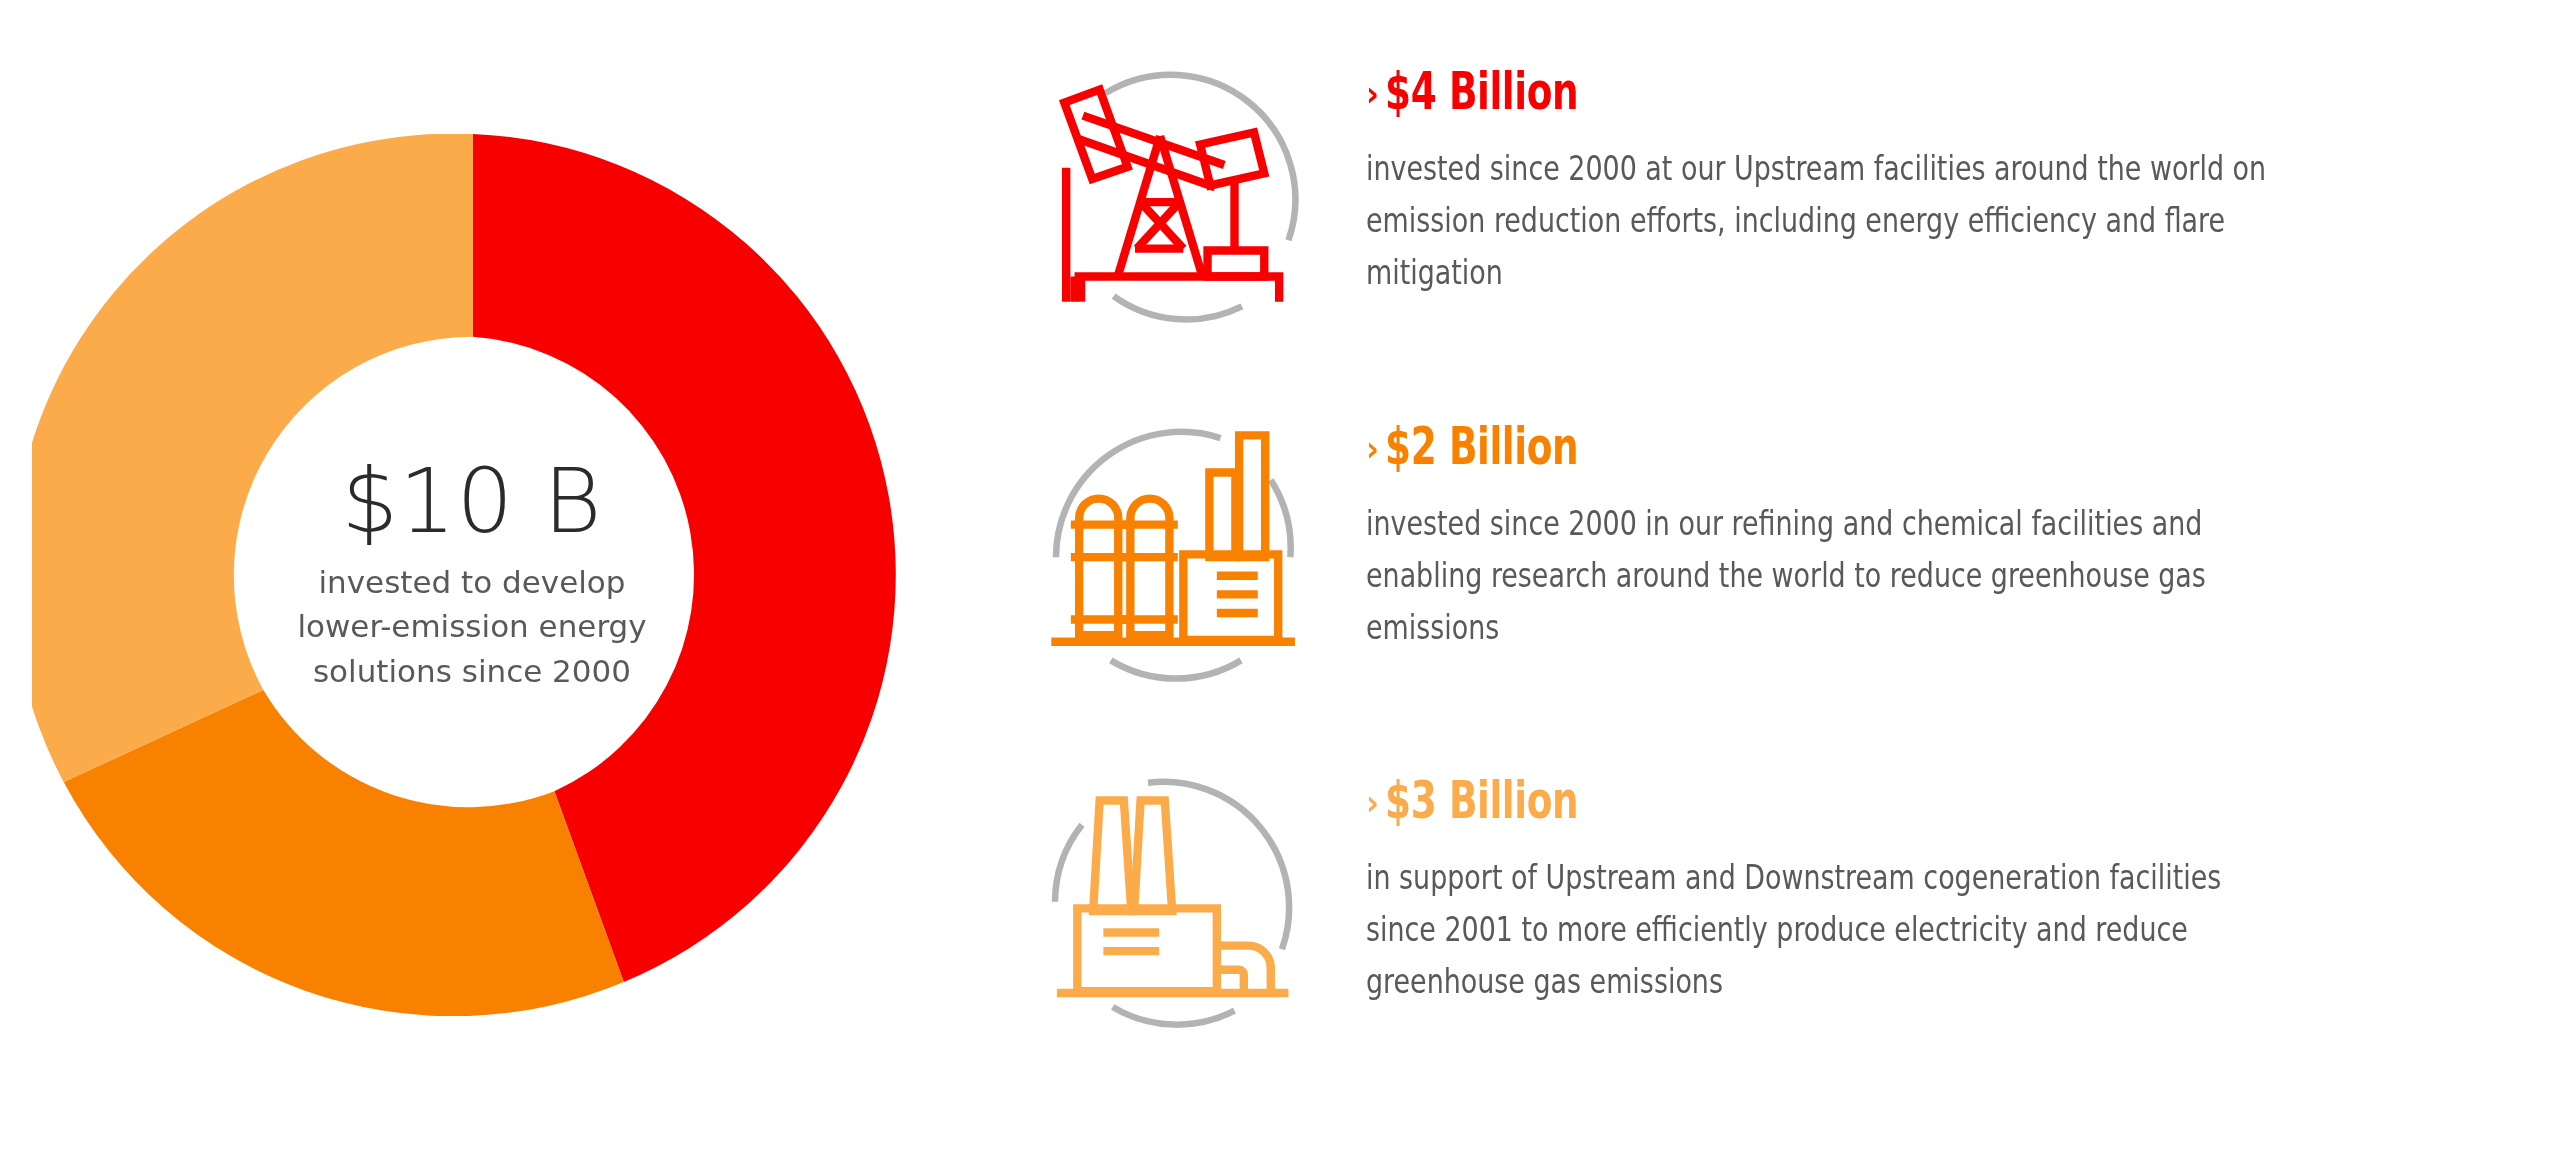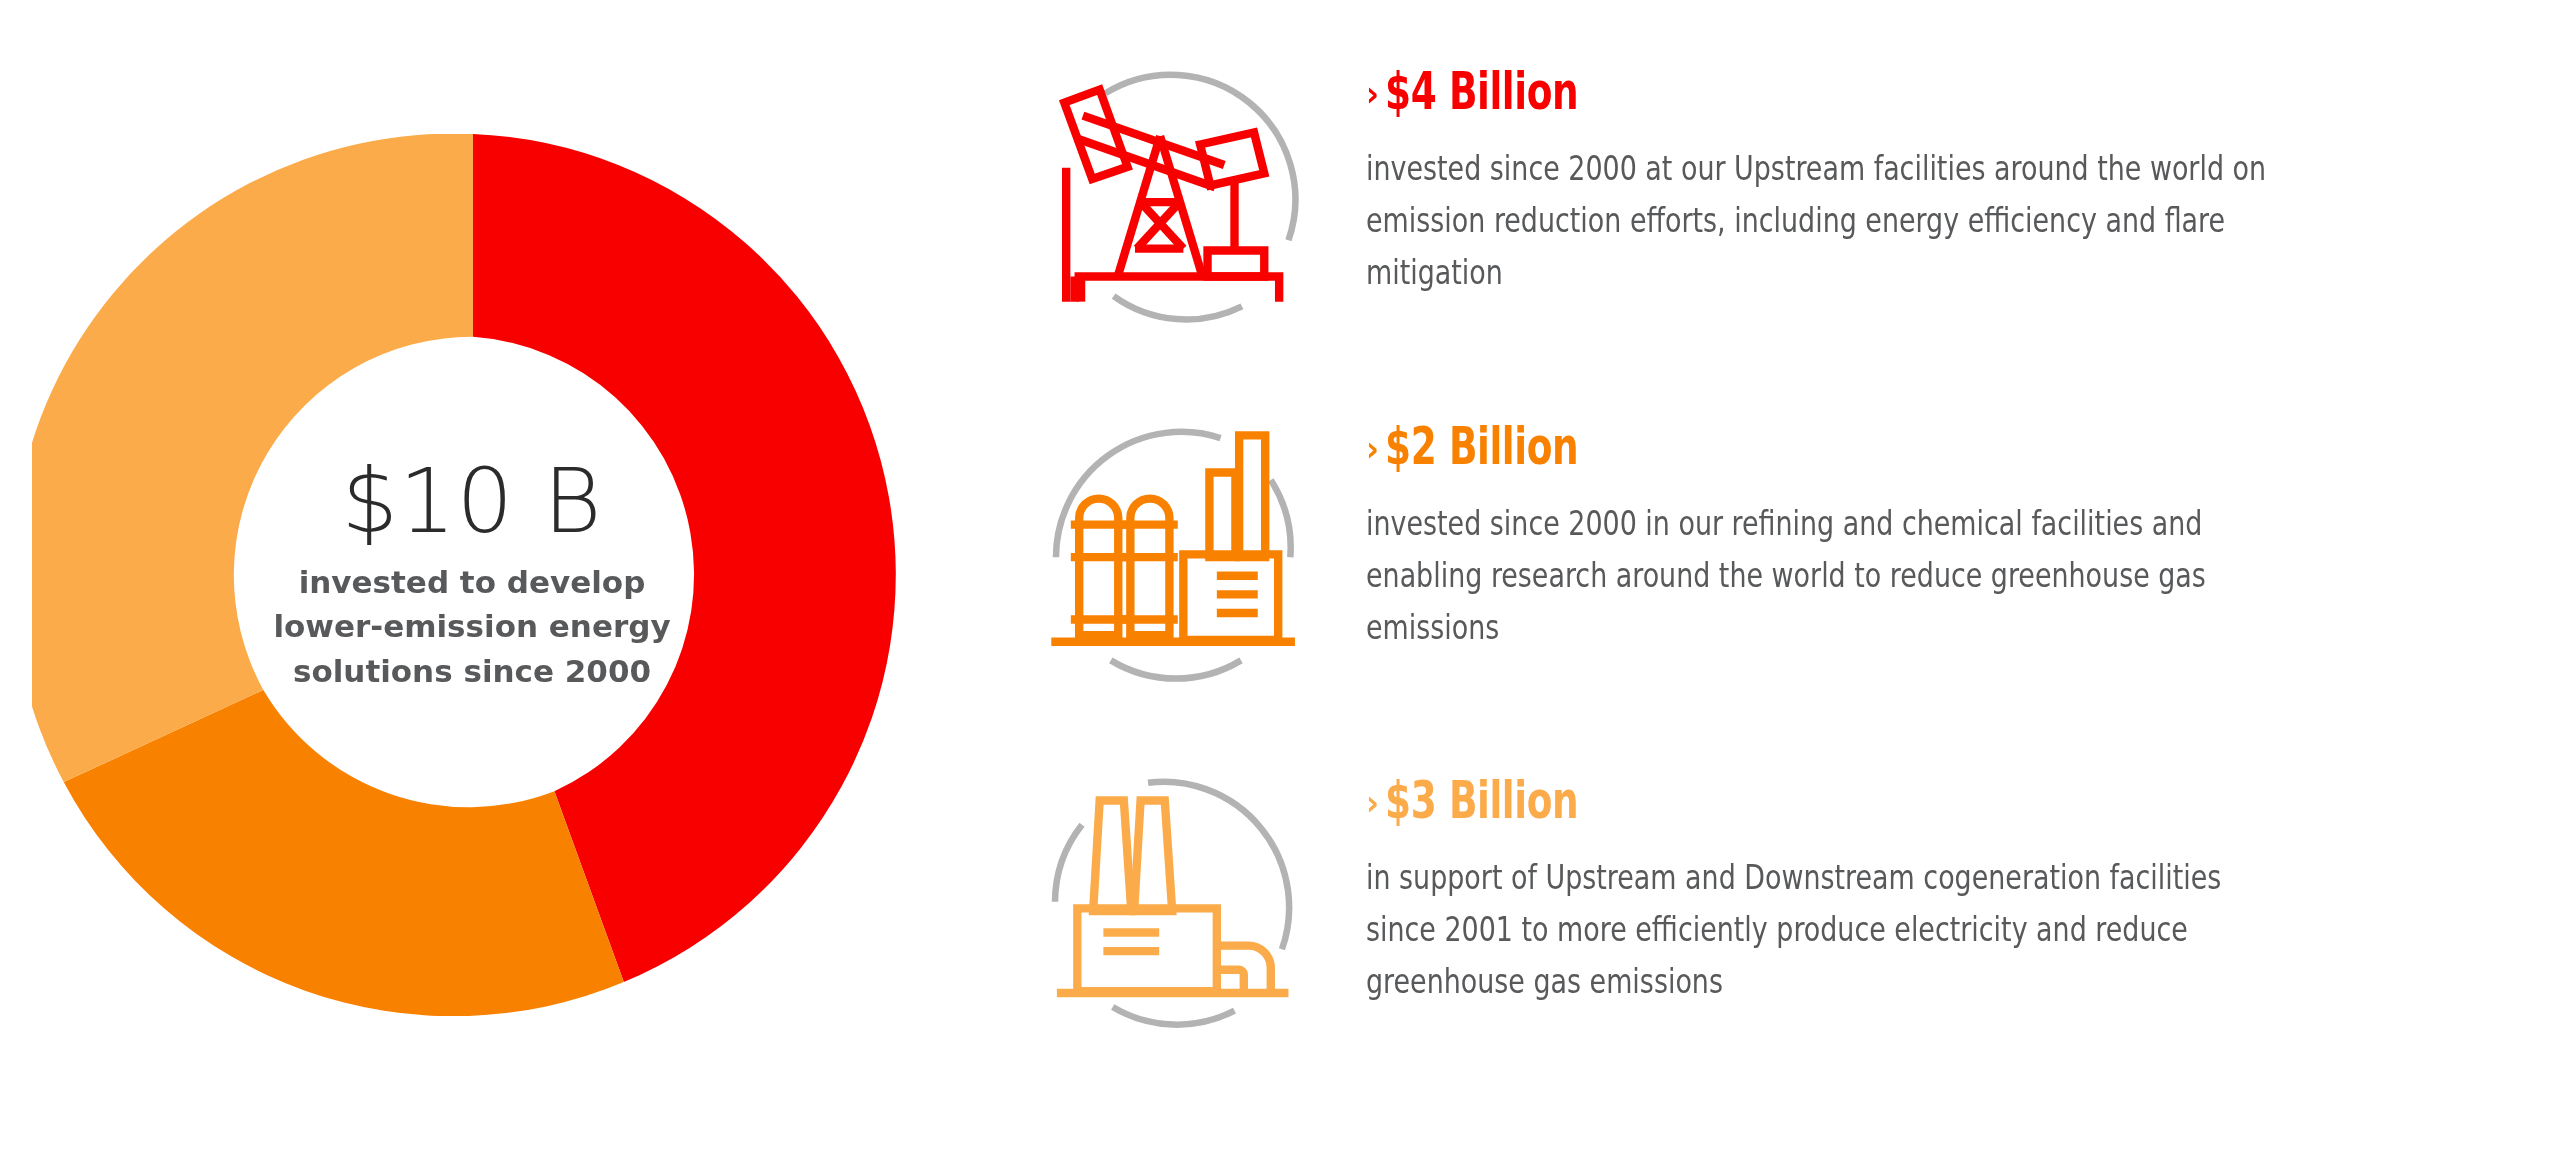--- a/index.html
+++ b/index.html
@@ -60,21 +60,21 @@
     font-weight: 300;
     letter-spacing: 0.9px;
     color: #2b2b2b;
     line-height: 1.0;
     margin-bottom: 14px;
     white-space: nowrap;
   }
   .donut-caption {
     font-family: "DejaVu Sans", sans-serif;
     font-size: 31px;
-    font-weight: 700;
+    font-weight: 400;
     color: #58595b;
     line-height: 1.42;
     width: 400px;
   }
 
   
   .items {
     position: absolute;
     left: 1042px;
     top: 58px;

